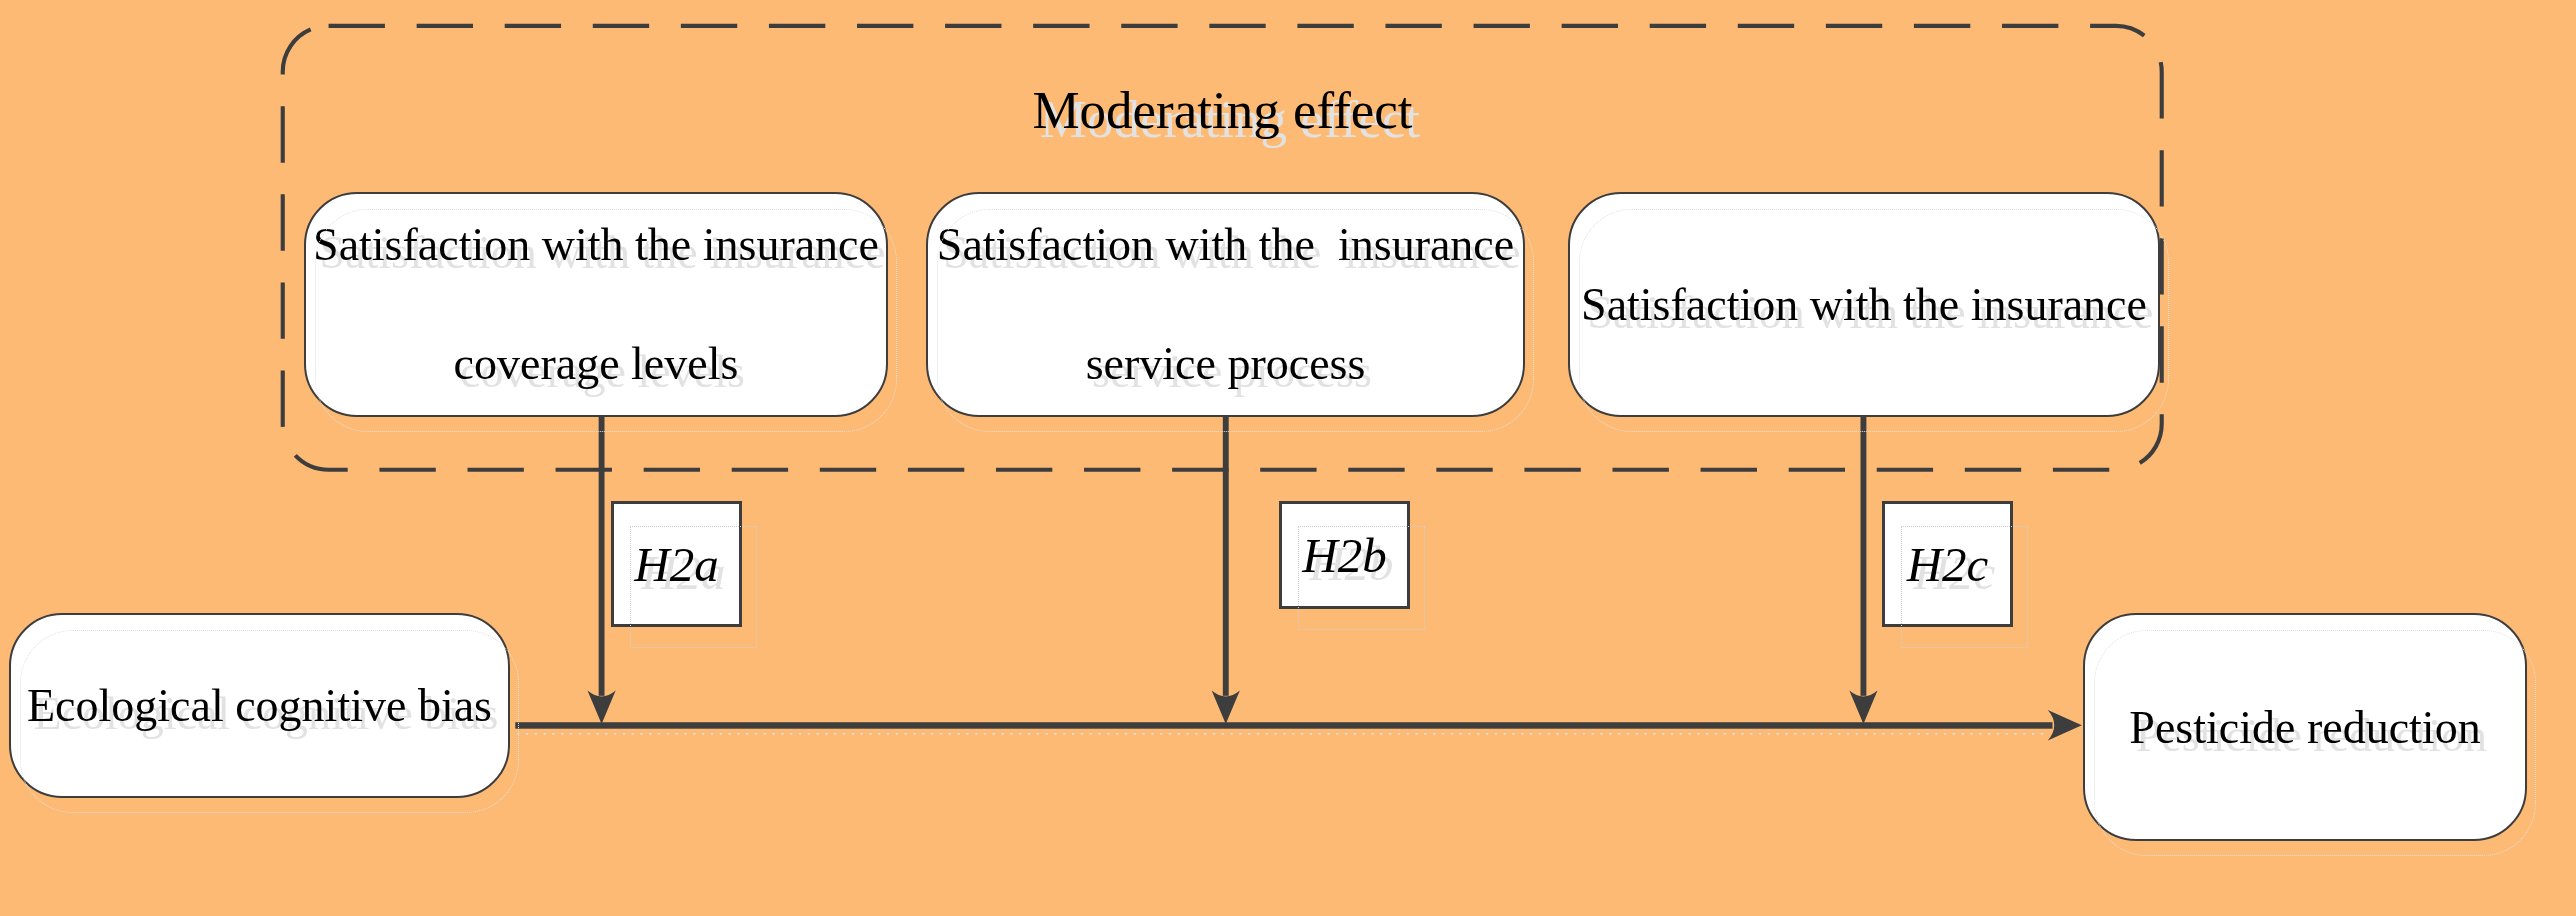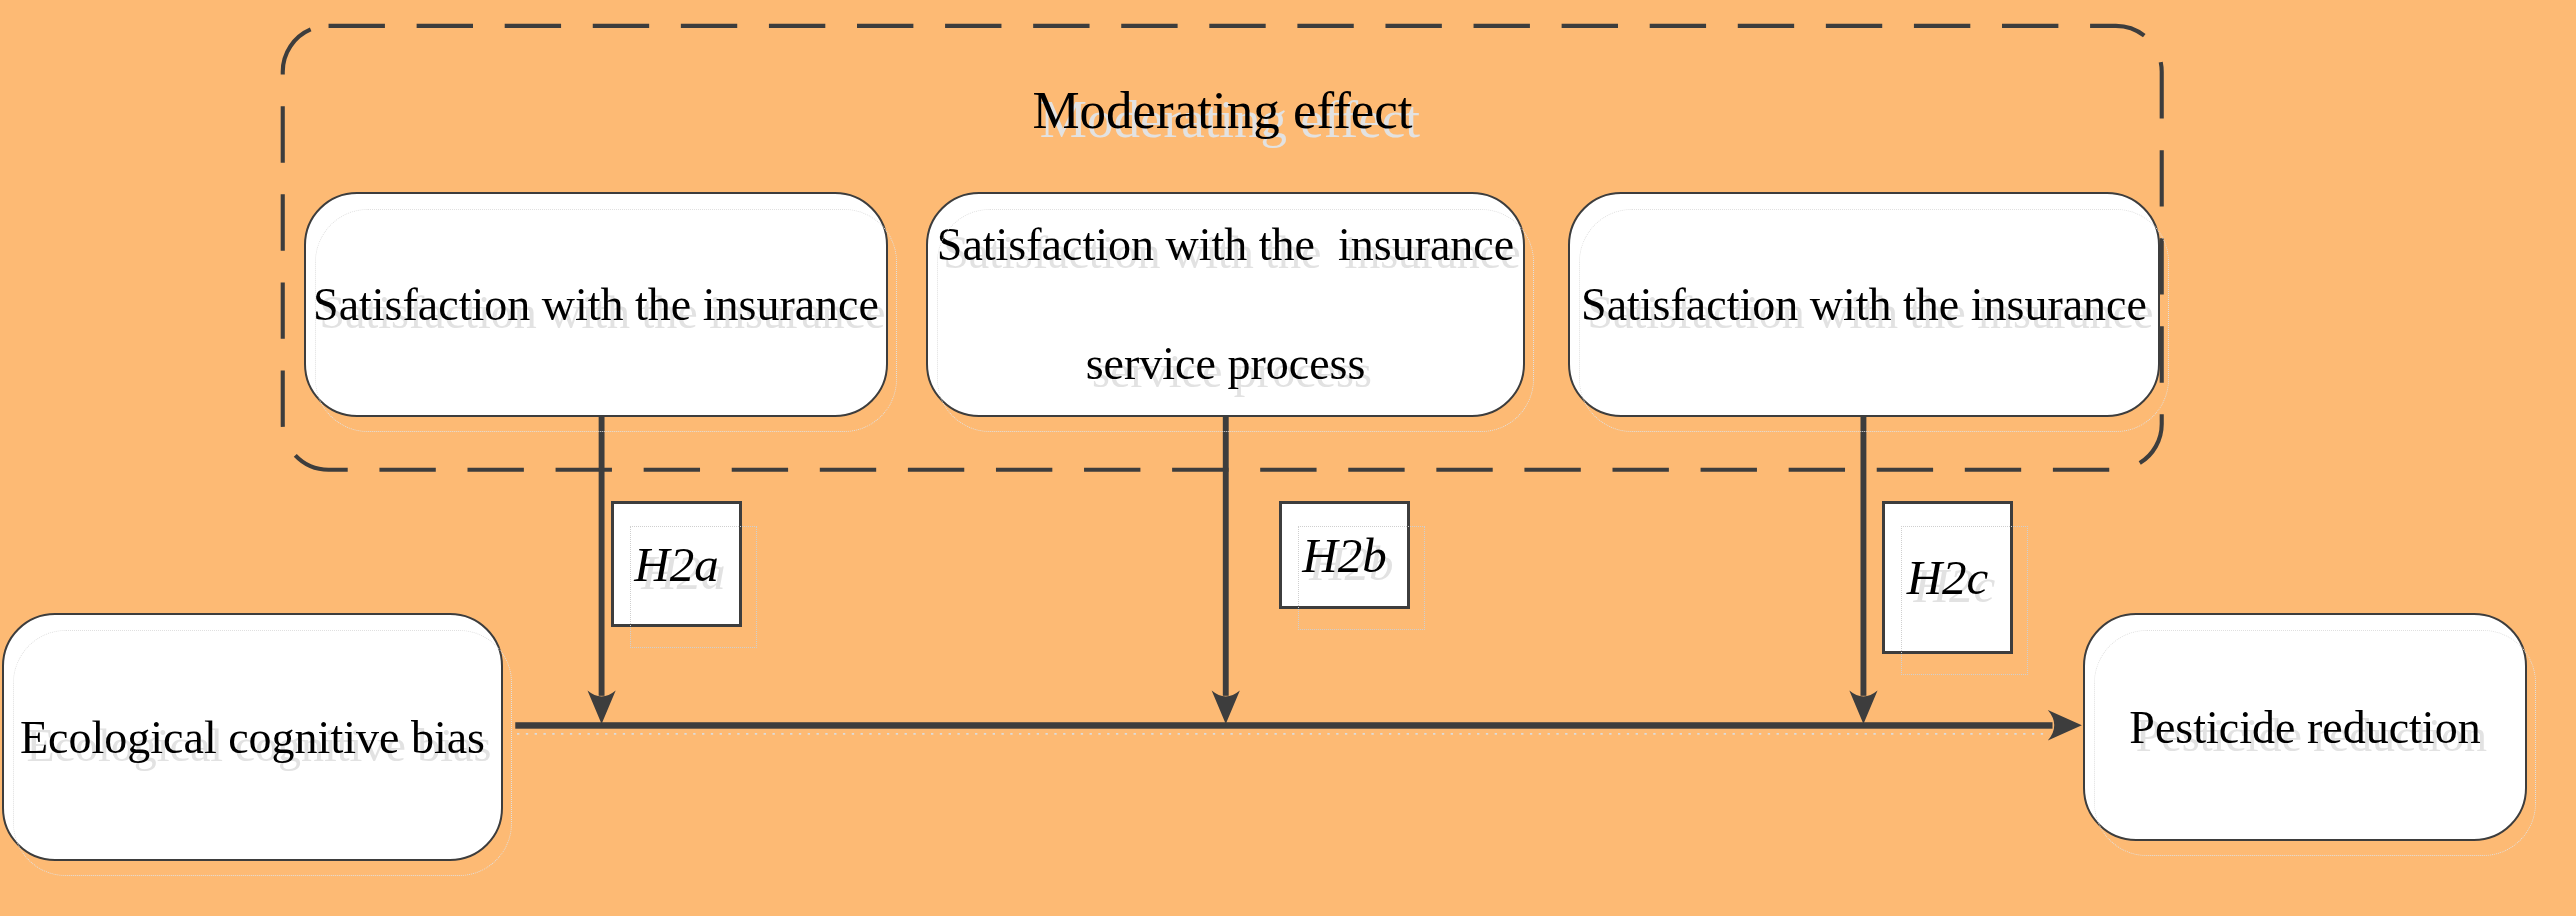--- a/index.html
+++ b/index.html
@@ -95,24 +95,24 @@
     z-index: 2;
     white-space: pre;
   }
   
   #mod-box-coverage     { left: 304px;  top: 192px; width: 584px;  height: 225px; }
   #mod-box-service      { left: 926px; top: 192px; width: 599px; height: 225px; }
   #mod-box-compensation { left: 1568px; top: 192px; width: 592px; height: 225px; }
   
   #hyp-box-h2a { left: 611px; top: 501px; width: 131px; height: 126px; }
   #hyp-box-h2b { left: 1279px; top: 501px; width: 131px; height: 108px; }
-  #hyp-box-h2c { left: 1882px; top: 501px; width: 131px; height: 153px; }
+  #hyp-box-h2c { left: 1882px; top: 501px; width: 131px; height: 126px; }
   #hyp-box-h1  { left: 1035px; top: 768px; width: 131px; height: 127px; }
   
-  #iv-box { left: 2px;   top: 613px; width: 501px; height: 248px; }
+  #iv-box { left: 9px;   top: 613px; width: 501px; height: 185px; }
   #dv-box { left: 2083px; top: 613px; width: 444px; height: 228px; }
 </style>
 </head>
 <body>
 
 <div id="canvas">
 
   <svg id="connector-layer" viewBox="0 0 4386 1560" xmlns="http://www.w3.org/2000/svg">
 
     <rect x="481" y="44" width="3200" height="756" rx="78" ry="78" fill="none" stroke="#3d3d3d" stroke-width="7" stroke-dasharray="96 54"></rect>
@@ -137,20 +137,21 @@
     <g fill="#3d3d3d" stroke="none">
       <rect x="877" y="1230" width="2618" height="11"></rect>
       <path d="M 3487 1209 Q 3509 1235 3487 1261 L 3545 1235 Z"></path>
     </g>
   </svg>
 
   <div id="moderating-title" class="ghost-text">Moderating effect</div>
 
   <div id="mod-box-coverage" class="rounded-box">
     <div class="mod-line ghost-text">Satisfaction with the insurance</div>
+    <div class="mod-line ghost-text">coverage levels</div>
   </div>
 
   <div id="mod-box-service" class="rounded-box">
     <div class="mod-line ghost-text">Satisfaction with the  insurance</div>
     <div class="mod-line ghost-text">service process</div>
   </div>
 
   <div id="mod-box-compensation" class="rounded-box">
     <div class="mod-line ghost-text">Satisfaction with the insurance</div>
   </div>

